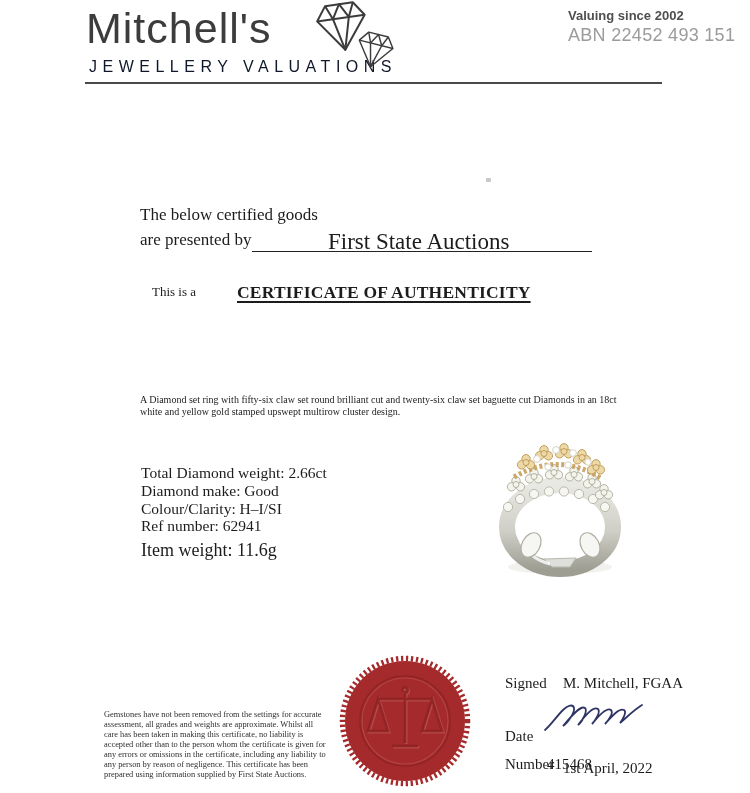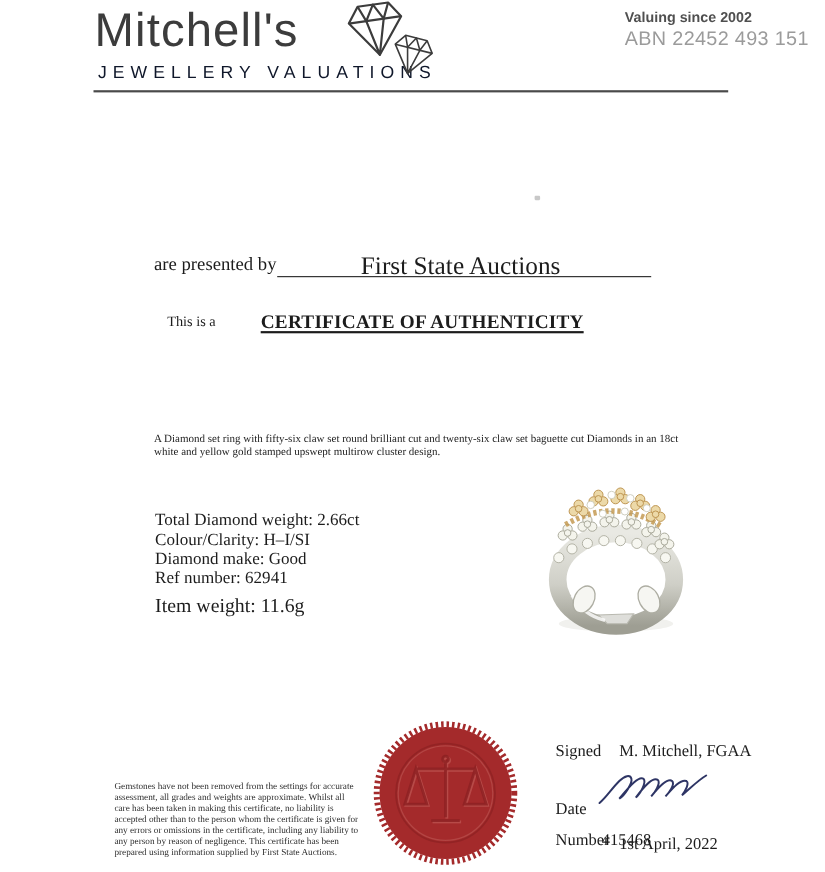--- a/index.html
+++ b/index.html
@@ -95,32 +95,33 @@
       <path d="M16 22 L64 22"></path>
       <path d="M26 8 L32 22 L40 8 L48 22 L54 8"></path>
       <path d="M32 22 L40 54 L48 22"></path>
     </g>
   </svg>
 
   <div class="abs brand-rule"></div>
   <div class="abs tagline">Valuing since 2002</div>
   <div class="abs abn">ABN 22452 493 151</div>
 
+  <div class="abs present-1">The below  certified goods</div>
   <div class="abs present-2">are presented by</div>
   <div class="abs presenter-line">First State Auctions</div>
 
   <div class="abs thisis">This is a</div>
   <div class="abs cert-title">CERTIFICATE OF AUTHENTICITY</div>
 
   <div class="abs descr">A Diamond set ring with fifty-six claw set round brilliant cut and twenty-six claw set baguette cut Diamonds in an 18ct white and yellow gold stamped upswept multirow cluster design.</div>
 
   <div class="abs details">
     <div>Total Diamond weight: 2.66ct</div>
+    <div>Diamond make: Good</div>
     <div>Colour/Clarity: H–I/SI</div>
-    <div>Diamond make: Good</div>
     <div>Ref number: 62941</div>
   </div>
   <div class="abs item-weight">Item weight: 11.6g</div>
 
   <div class="abs smudge"></div>
 
   <svg class="abs ring-photo" viewBox="0 0 172 138">
     <defs>
       <linearGradient id="silver" x1="0" y1="0" x2="0" y2="1">
         <stop offset="0" stop-color="#e9e9e3"></stop>

